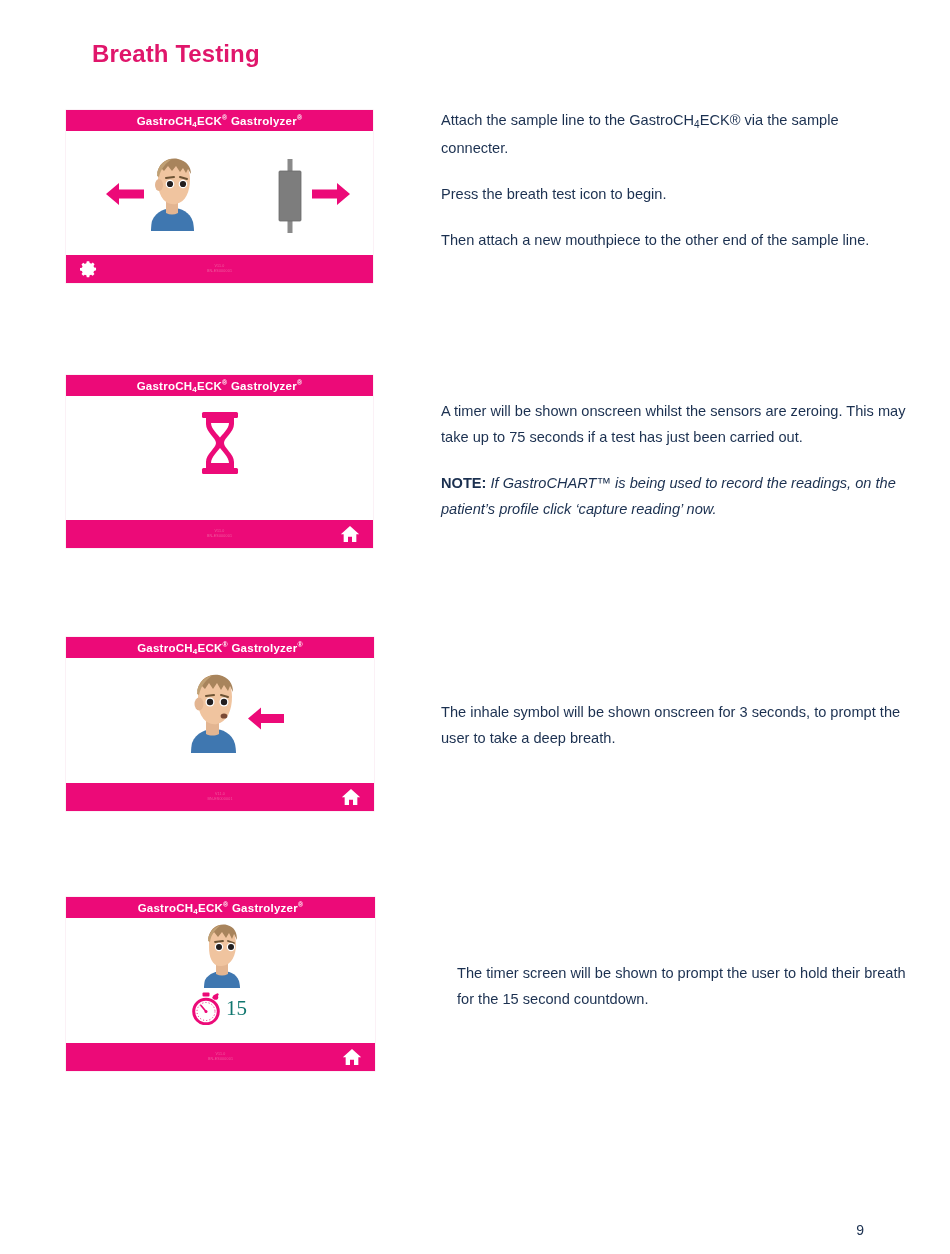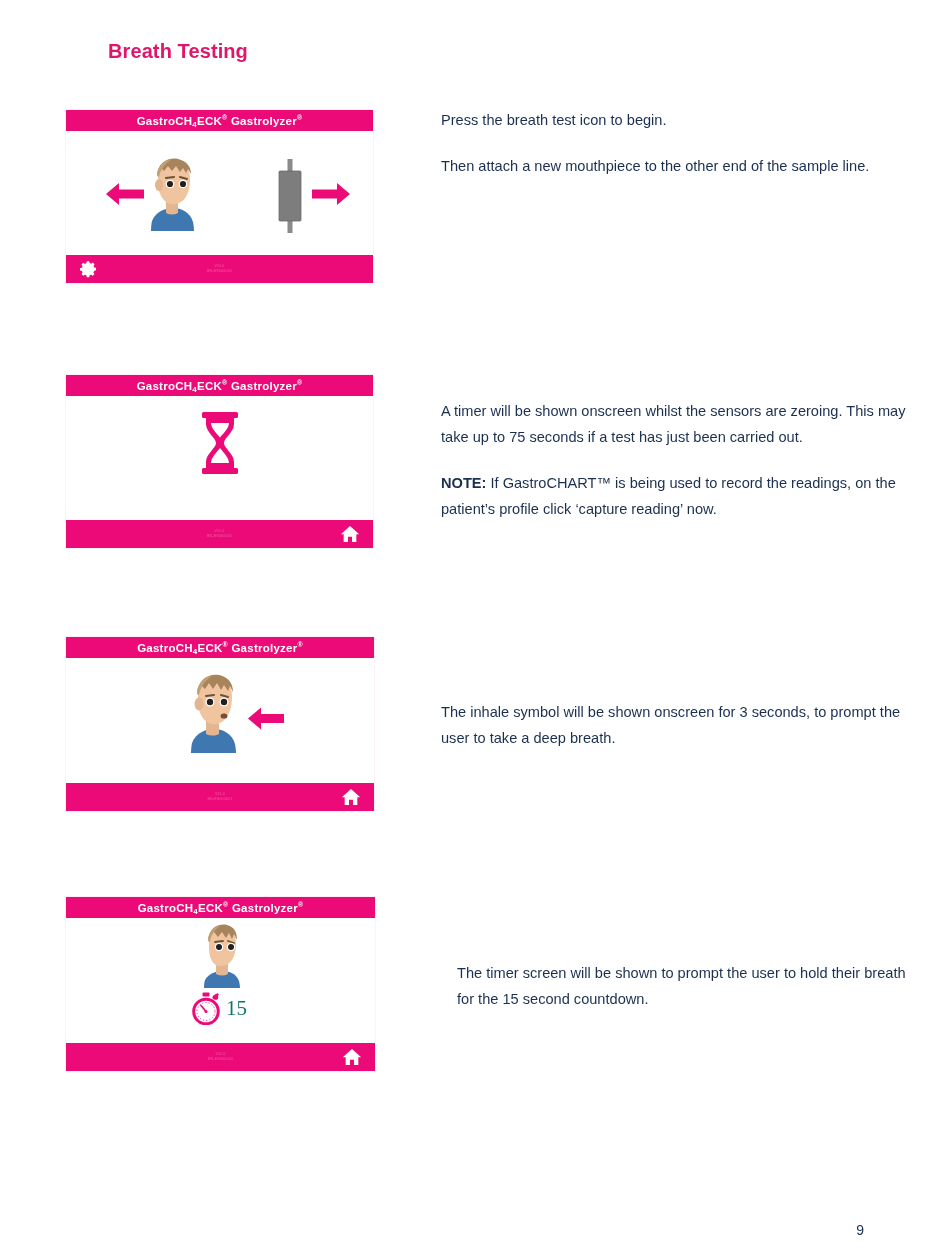--- a/index.html
+++ b/index.html
@@ -17,23 +17,23 @@
 
   .page {
     position: absolute;
     inset: 0;
     background: #ffffff;
   }
 
   
   .page-heading {
     position: absolute;
-    left: 108px;
+    left: 92px;
     top: 40px;
-    font-size: 20px;
+    font-size: 24px;
     font-weight: bold;
     color: #e0166b;
     letter-spacing: 0.1px;
   }
 
   
   .device-card {
     position: absolute;
     left: 66px;
     width: 307px;
@@ -145,21 +145,21 @@
     width: 466px;
     color: #1b3050;
     font-size: 14.6px;
     line-height: 26px;
     font-family: "Liberation Sans", sans-serif;
   }
   .body-text p { margin: 0 0 20px 0; }
   .body-text p:last-child { margin-bottom: 0; }
   .body-text sub { font-size: 10px; vertical-align: baseline; position: relative; top: 3px; }
   .note-label { font-weight: bold; }
-  .note-body { }
+  .note-body { font-style: italic; }
 
   .txt1 { top: 107px; }
   .txt2 { top: 386px; margin-top: 12px; }
   .txt3 { top: 699px; }
   .txt4 { top: 960px; margin-left: 16px; }
 
   
   .page-number {
     position: absolute;
     right: 86px;
@@ -344,20 +344,21 @@
         <span>V11.0</span><br>
         <span>BN-ES000001</span>
       </div>
       <svg class="footer-icon right" viewBox="0 0 24 24">
         <path fill="#ffffff" d="M12 2.4 L23 12.2 L19.6 12.2 L19.6 21.6 L14.4 21.6 L14.4 15.2 L9.6 15.2 L9.6 21.6 L4.4 21.6 L4.4 12.2 L1 12.2 Z"></path>
       </svg>
     </div>
   </div>
 
   <div class="body-text txt1">
+    <p><span>Attach the sample line to the GastroCH</span><sub>4</sub><span>ECK® via the sample connecter.</span></p>
     <p>Press the breath test icon to begin.</p>
     <p>Then attach a new mouthpiece to the other end of the sample line.</p>
   </div>
 
   <div class="body-text txt2">
     <p>A timer will be shown onscreen whilst the sensors are zeroing. This may take up to 75 seconds if a test has just been carried out.</p>
     <p><span class="note-label">NOTE:</span> <span class="note-body">If GastroCHART™ is being used to record the readings, on the patient’s profile click ‘capture reading’ now.</span></p>
   </div>
 
   <div class="body-text txt3">

